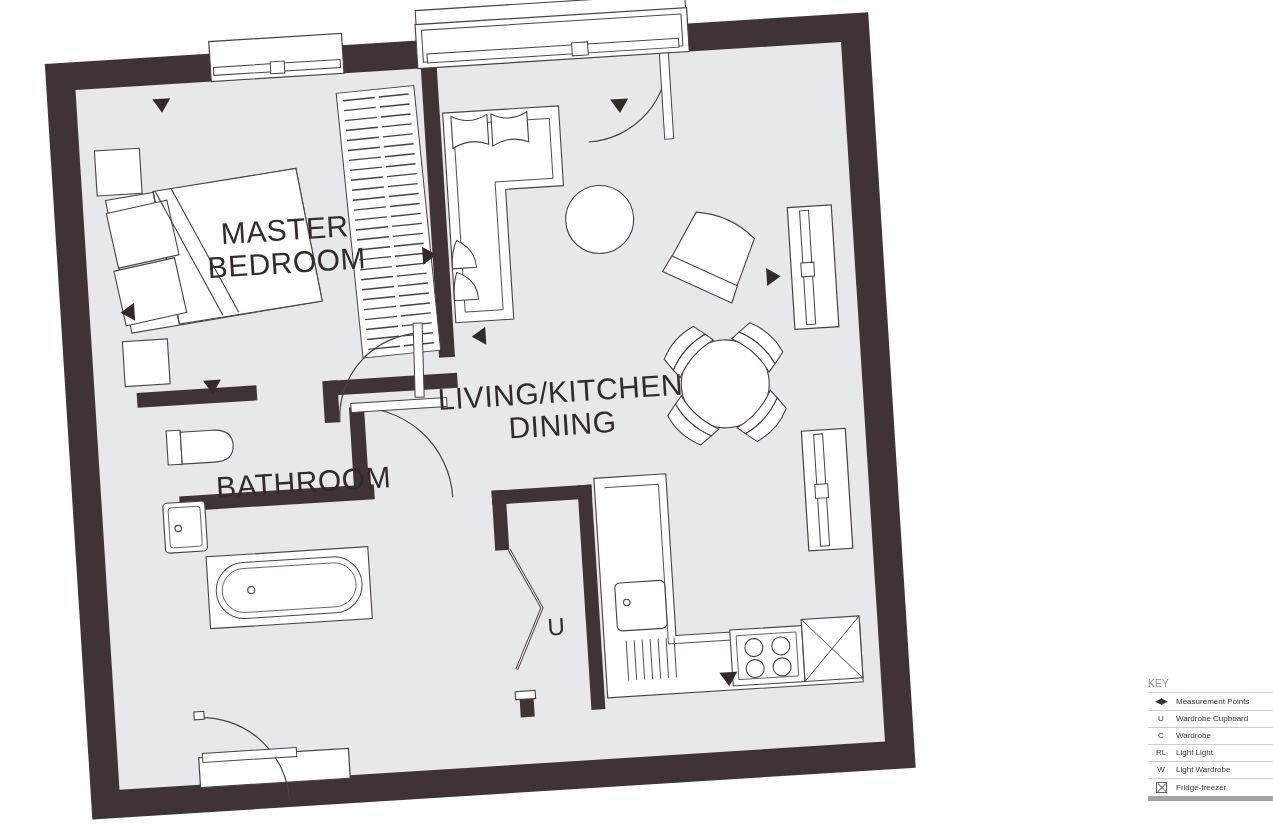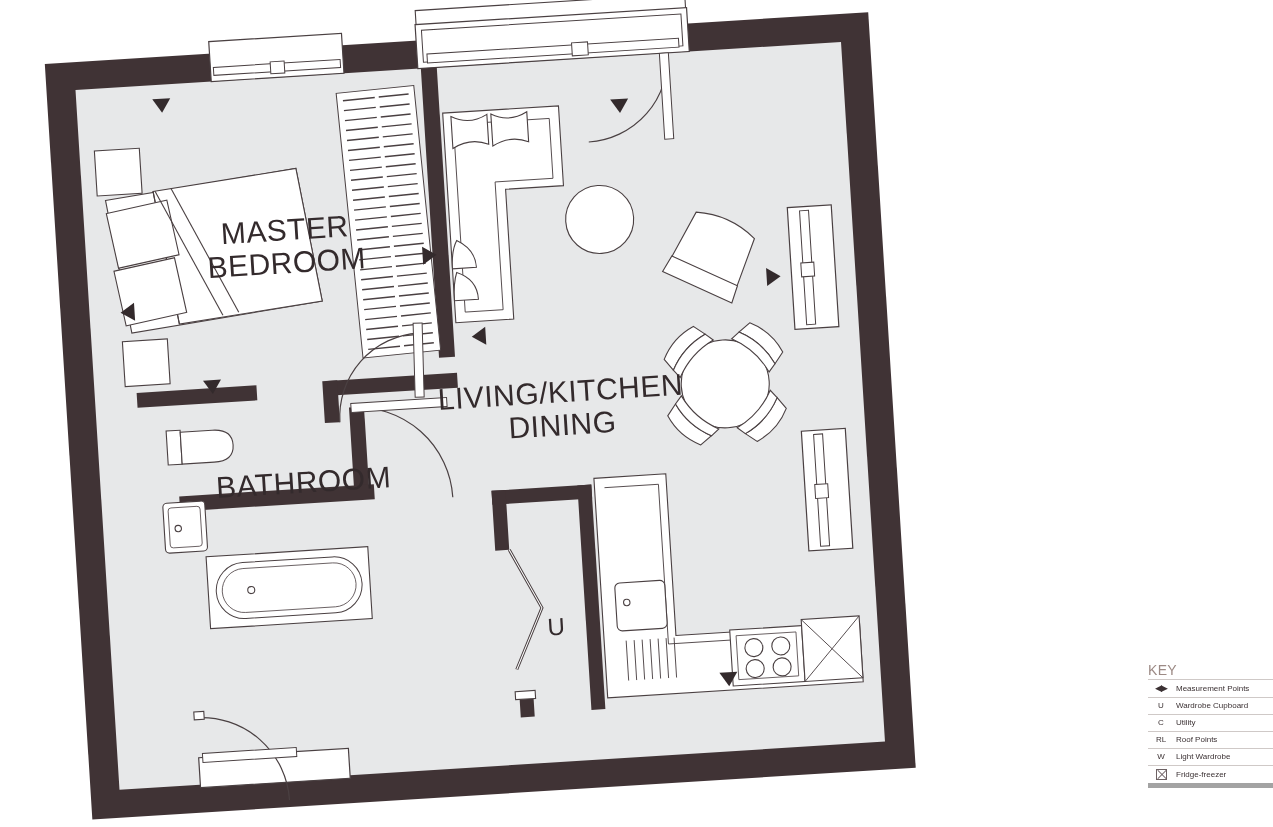--- a/index.html
+++ b/index.html
@@ -38,24 +38,24 @@
 
   
   #key-legend {
     position: absolute;
     left: 1148px;
     top: 662px;
     width: 120px;
     font-family: "Liberation Sans", sans-serif;
   }
   #key-title {
-    font-size: 14px;
+    font-size: 10px;
     color: #9c8a85;
     letter-spacing: 0.3px;
-    margin: 3px 0 3px 0;
+    margin: 16px 0 3px 0;
     line-height: 11px;
   }
   .key-table {
     border-collapse: collapse;
     width: 125px;
   }
   .key-table tr {
     border-top: 1px solid #cfc9c7;
   }
   .key-table tr:last-child { border-bottom: 5px solid #a3a3a3; }
@@ -371,25 +371,25 @@
             <span class="tri-pair">◀▶</span>
           </td>
           <td class="key-desc">Measurement Points</td>
         </tr>
         <tr>
           <td class="key-sym">U</td>
           <td class="key-desc">Wardrobe Cupboard</td>
         </tr>
         <tr>
           <td class="key-sym">C</td>
-          <td class="key-desc">Utility</td>
+          <td class="key-desc">Wardrobe</td>
         </tr>
         <tr>
           <td class="key-sym">RL</td>
-          <td class="key-desc">Roof Points</td>
+          <td class="key-desc">Light Light</td>
         </tr>
         <tr>
           <td class="key-sym">W</td>
           <td class="key-desc">Light Wardrobe</td>
         </tr>
         <tr>
           <td class="key-sym">
             <span class="xbox"></span>
           </td>
           <td class="key-desc">Fridge-freezer</td>

